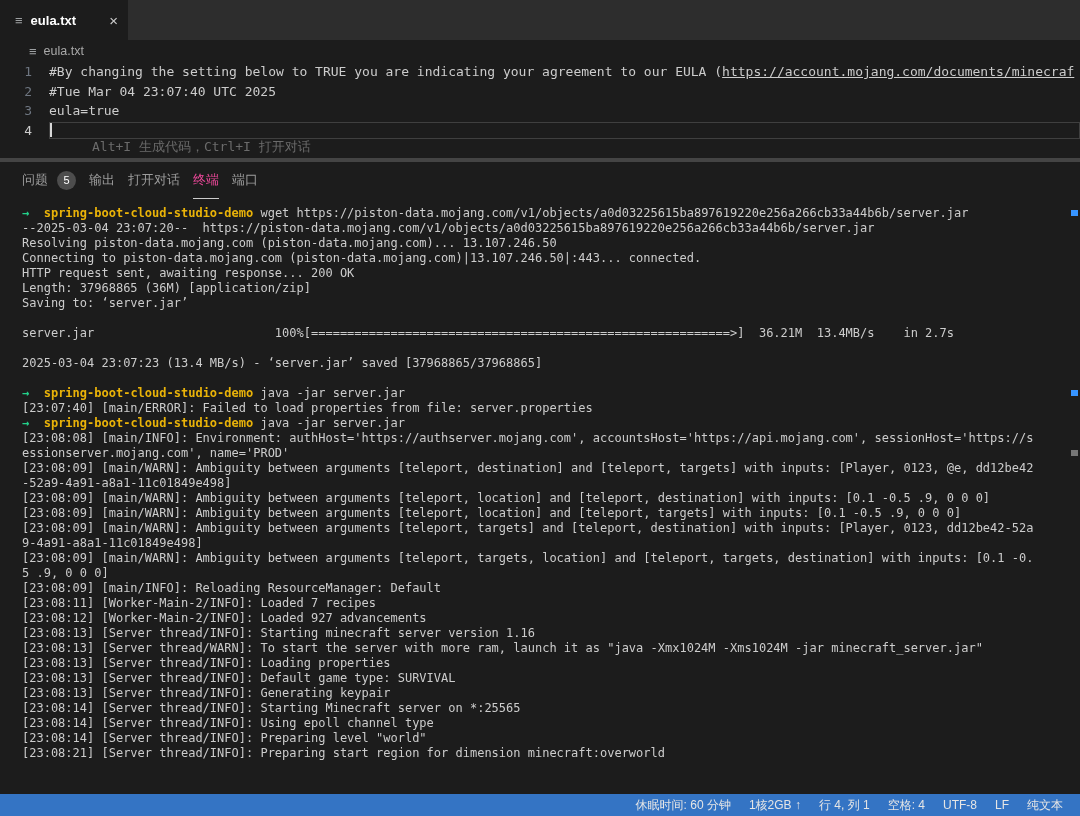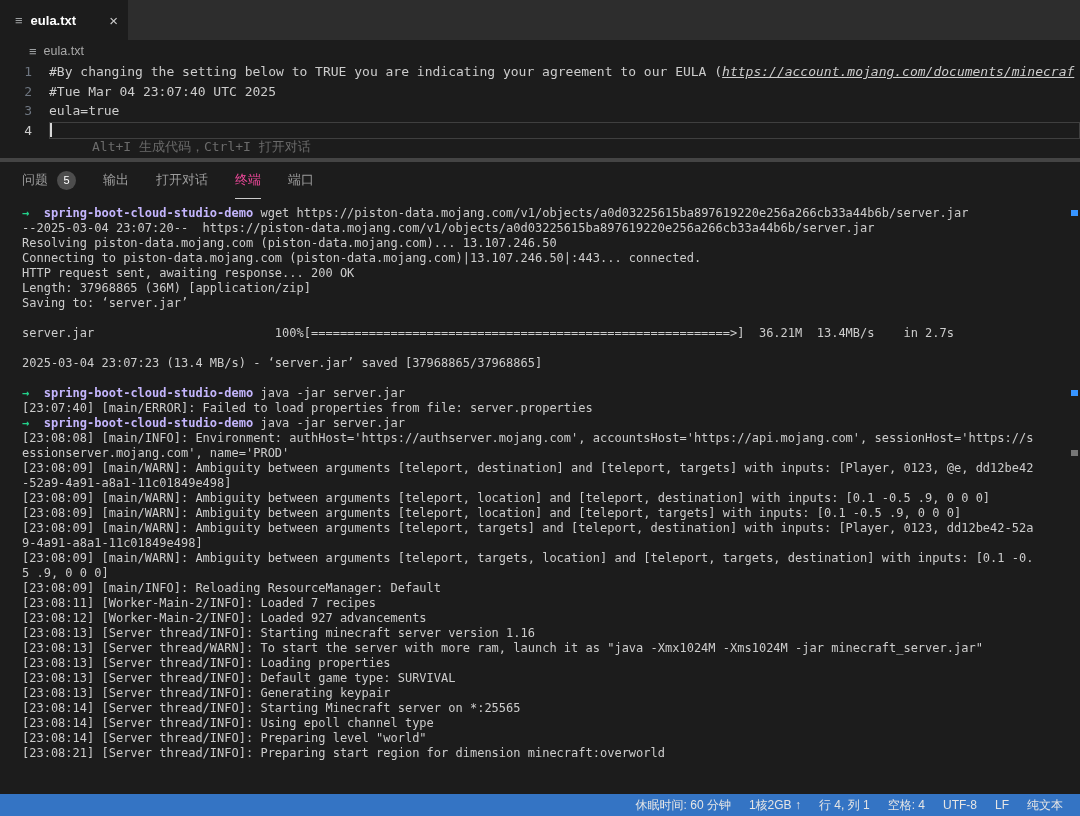--- a/index.html
+++ b/index.html
@@ -19,41 +19,41 @@
   .breadcrumb { height:22px; background:#1c1c1c; display:flex; align-items:center; gap:7px;
                 padding-left:29px; color:#a9a9a9; font-size:12.5px; flex:none; }
 
   
   .editor { height:100px; background:#1c1c1c; font-family:"DejaVu Sans Mono","Liberation Mono",monospace;
             font-size:13px; color:#cccccc; position:relative; flex:none; overflow:hidden; }
   .ed-line { display:flex; height:19.5px; line-height:19.5px; }
   .ed-num { width:49px; flex:none; text-align:right; padding-right:17px; color:#6e7681; }
   .ed-num.active { color:#cccccc; }
   .ed-text { white-space:pre; overflow:hidden; flex:1; }
-  .ed-link { text-decoration:underline; cursor:pointer;font-style:italic; }
+  .ed-link { text-decoration:underline; cursor:pointer; }
   .ed-current-box { flex:1; border:1px solid #3f3f3f; margin:1px 0; display:flex; align-items:center; position:relative; }
   .cursor { width:2px; height:14px; background:#d7d7d7; flex:none; }
   .ed-hint { color:#6b6b6b; padding-left:40px; white-space:pre;margin-top:32px; }
   .ed-hscroll { position:absolute; left:0; right:0; bottom:0; height:4px; background:#444444; }
 
   
   .panel { flex:1; position:relative; background:#1c1c1c; display:flex; flex-direction:column; }
-  .panel-tabs { height:37px; flex:none; display:flex; align-items:stretch; gap:27px;
+  .panel-tabs { height:37px; flex:none; display:flex; align-items:stretch; gap:13px;
                 padding-left:22px; font-size:13px; color:#9d9d9d; }
   .ptab { display:flex; align-items:center; gap:9px; cursor:pointer; border-bottom:1px solid transparent; }
   .ptab.active { color:#ec4899; border-bottom:1px solid #cccccc; }
   .badge { background:#4d4d4d; color:#ffffff; border-radius:50%; width:19px; height:19px;
            font-size:11px; display:flex; align-items:center; justify-content:center; }
 
   
   .terminal { flex:1; font-family:"DejaVu Sans Mono","Liberation Mono",monospace; font-size:12px;
               line-height:15px; color:#cccccc; padding:7px 0 0 22px; overflow:hidden; }
   .t-line { position:relative; height:15px; white-space:pre; overflow:hidden; }
   .t-arrow { color:#23d18b; font-weight:bold; }
-  .t-cwd { color:#c4b5fd; font-weight:bold; }
+  .t-cwd { color:#eab308; font-weight:bold; }
 
   .ruler-mark { position:absolute; right:2px; width:7px; height:6px; z-index:5; }
 
   
   .statusbar { height:22px; flex:none; background:#3474c4; display:flex; align-items:center;
                justify-content:flex-end; color:#e5e5e5; font-size:12px; padding-right:8px; }
   .sb-item { padding:0 9px; white-space:pre; cursor:pointer; }
 </style>
 </head>
 <body>

